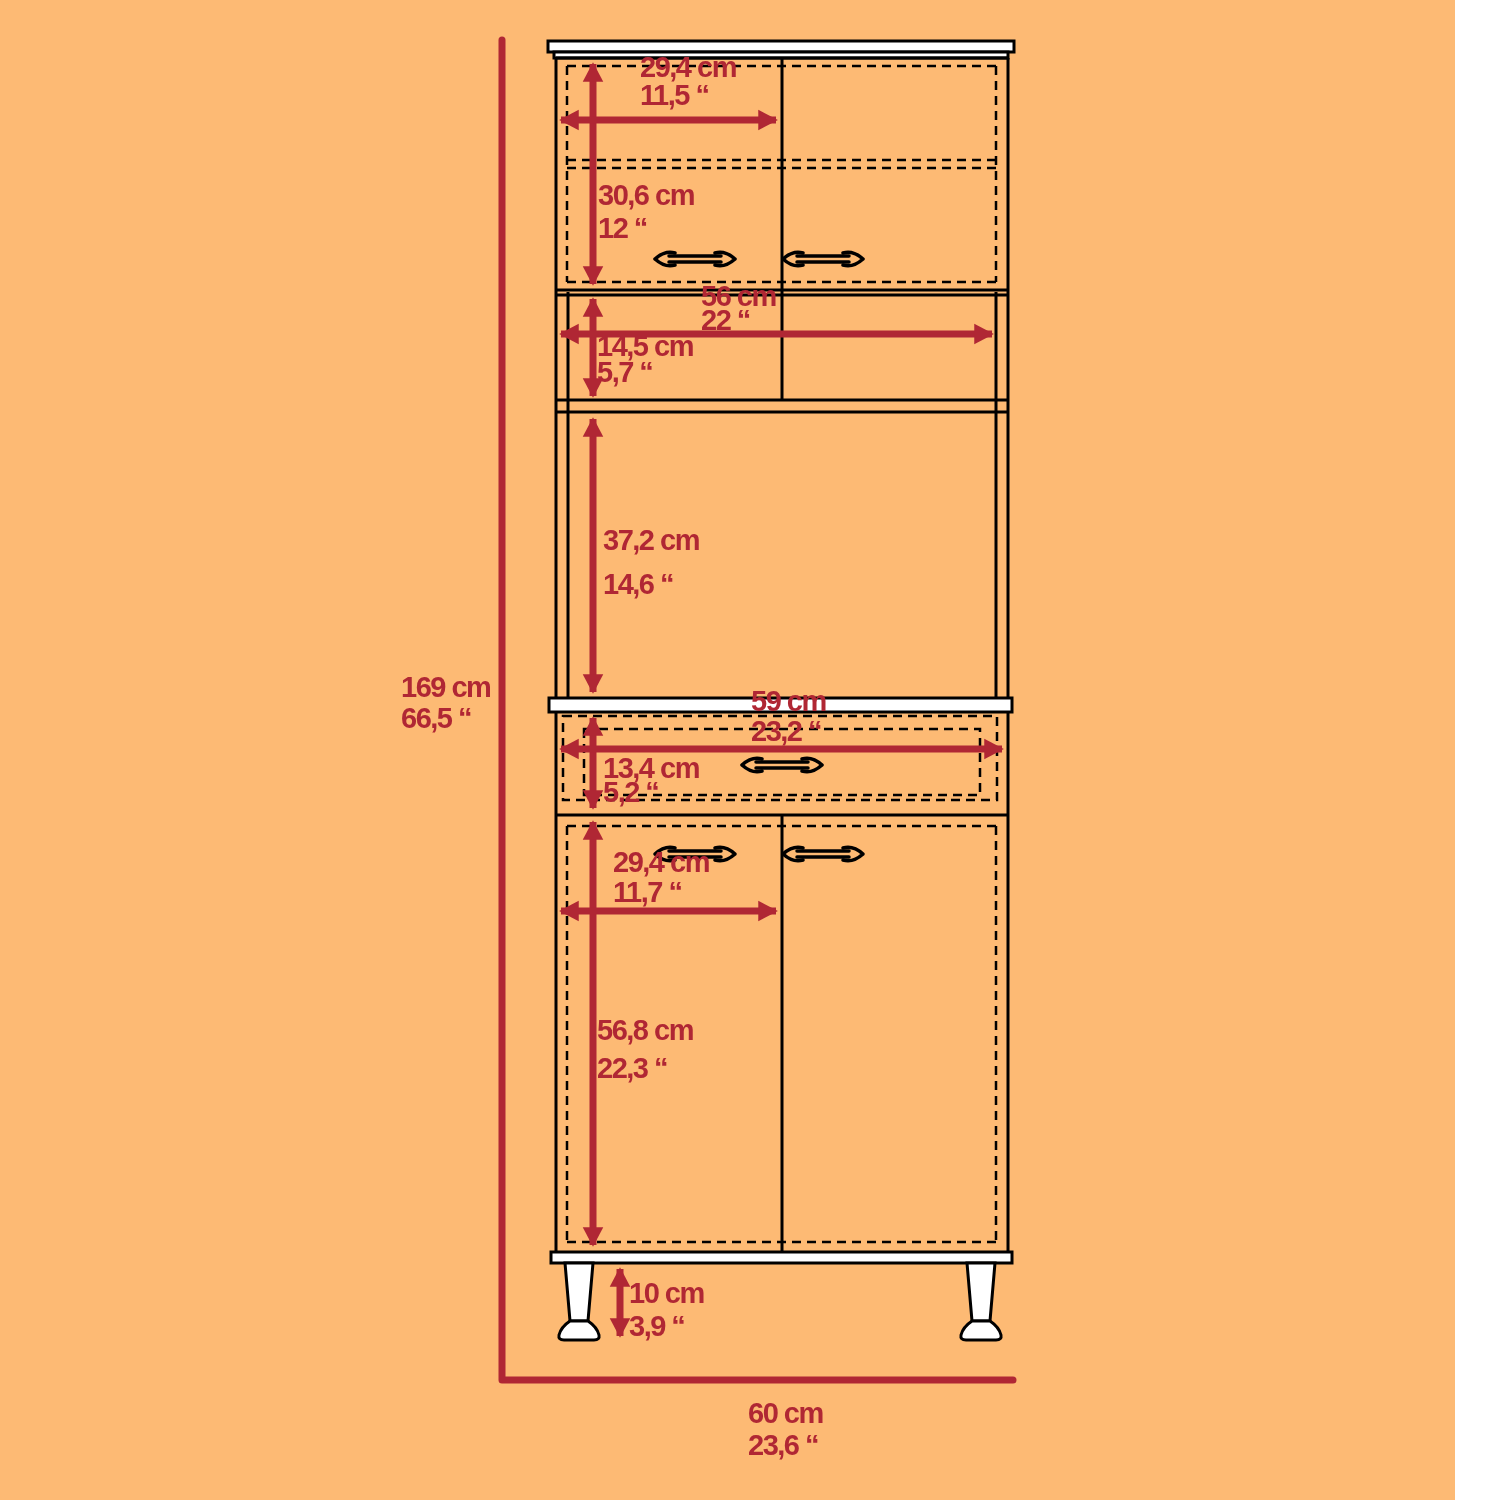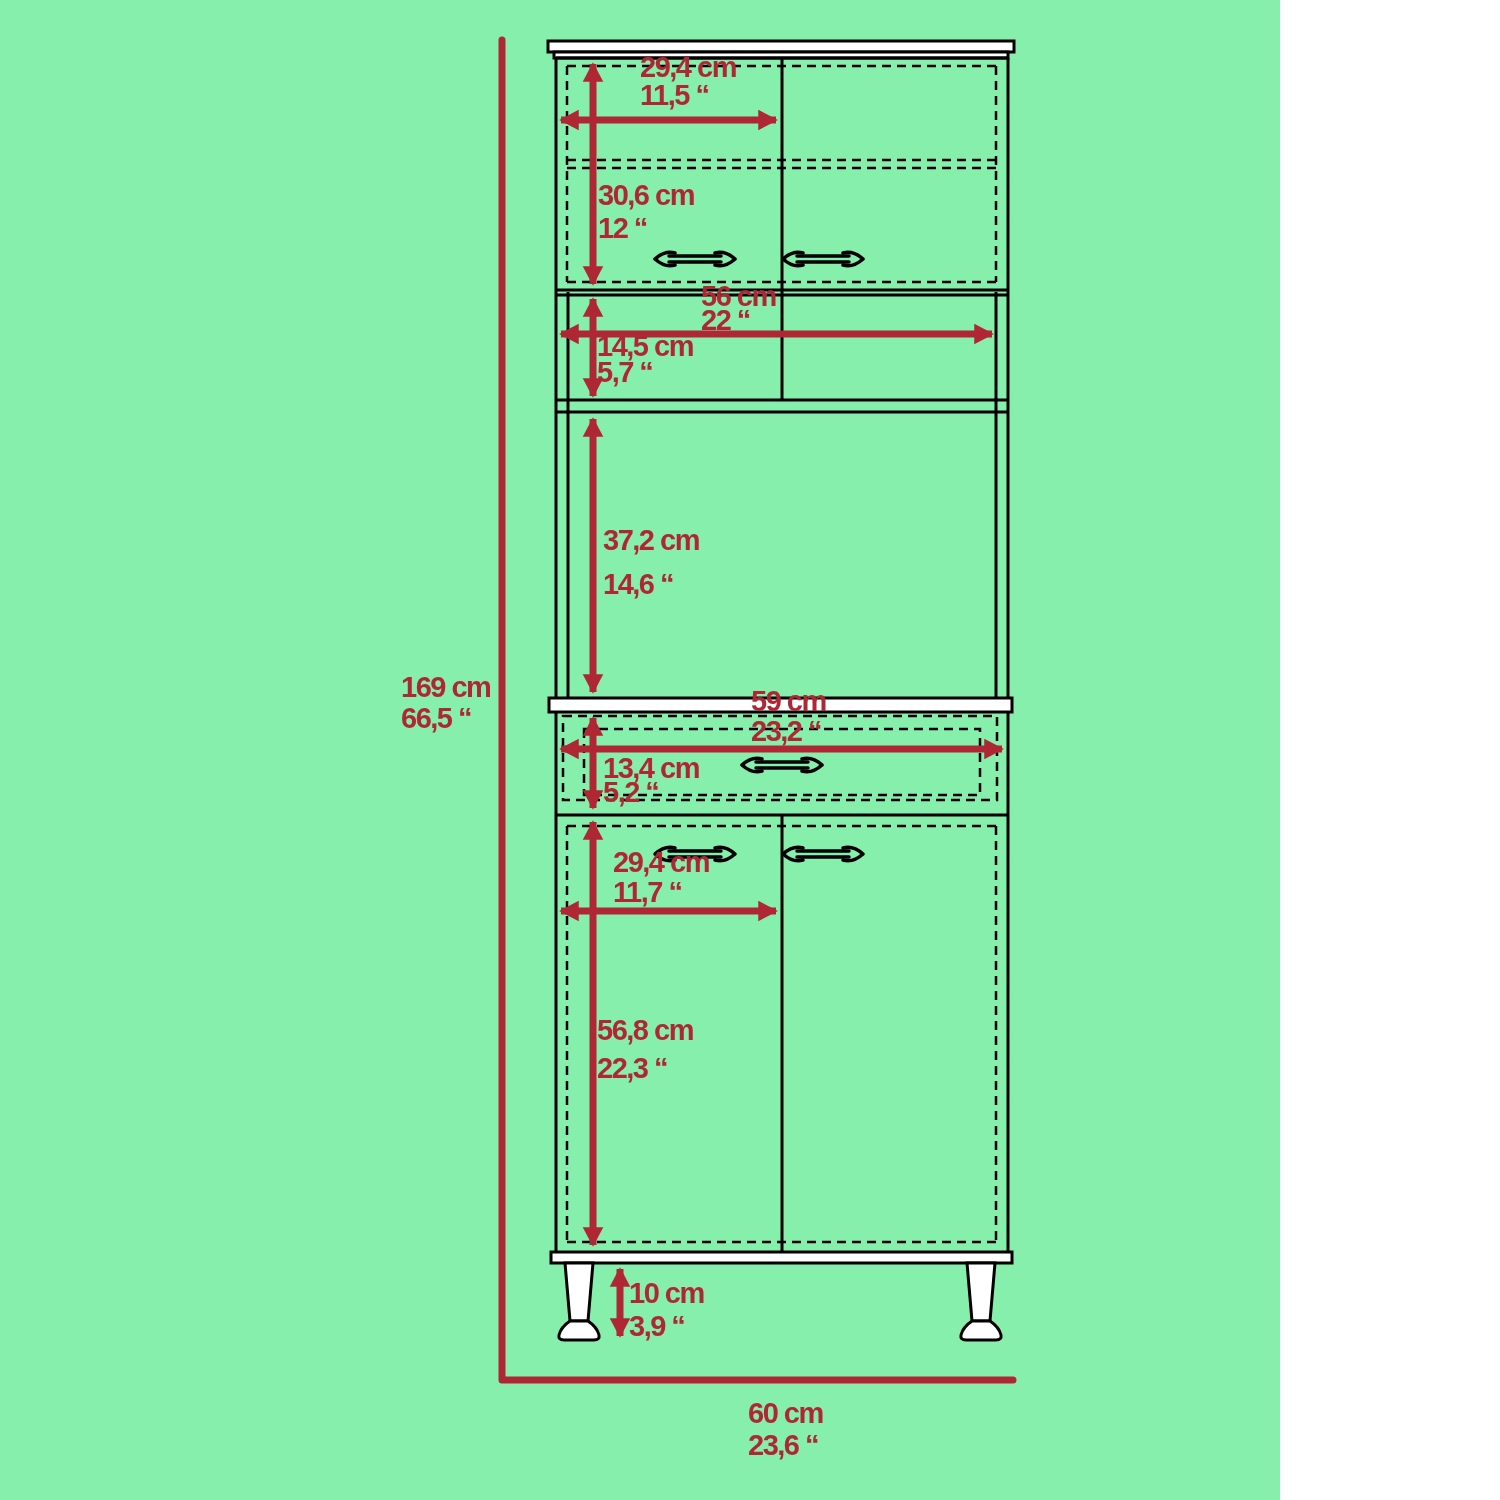--- a/index.html
+++ b/index.html
@@ -1,16 +1,16 @@
 <!DOCTYPE html>
 <html><head>
 <meta charset="utf-8">
 <style>
   html,body{margin:0;padding:0;background:#ffffff;}
-  .stage{width:1280px;height:1500px;position:relative;background:#86efac;overflow:hidden;text-decoration:underline;}
+  .stage{width:1455px;height:1500px;position:relative;background:#fdba74;overflow:hidden;text-decoration:underline;}
   svg{display:block;}
   .dim{
     font-family:"Liberation Sans",sans-serif;
     font-weight:bold;
     font-size:29px;
     letter-spacing:-1.5px;
     fill:#b02734;
   }
   .blk{stroke:#000000;stroke-width:3;fill:none;}
   .blkfill{stroke:#000000;stroke-width:3;fill:#ffffff;}

